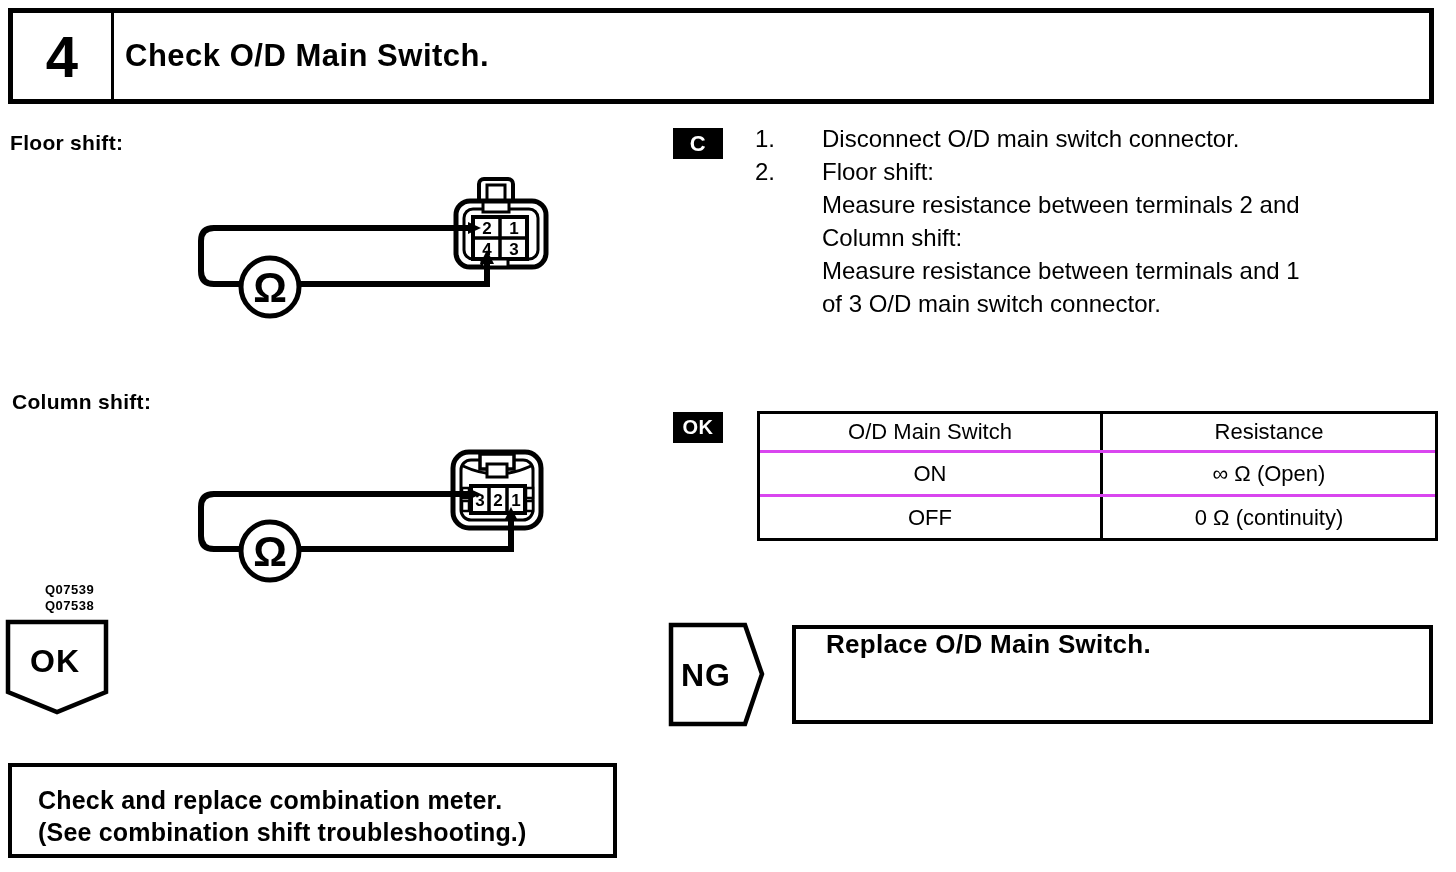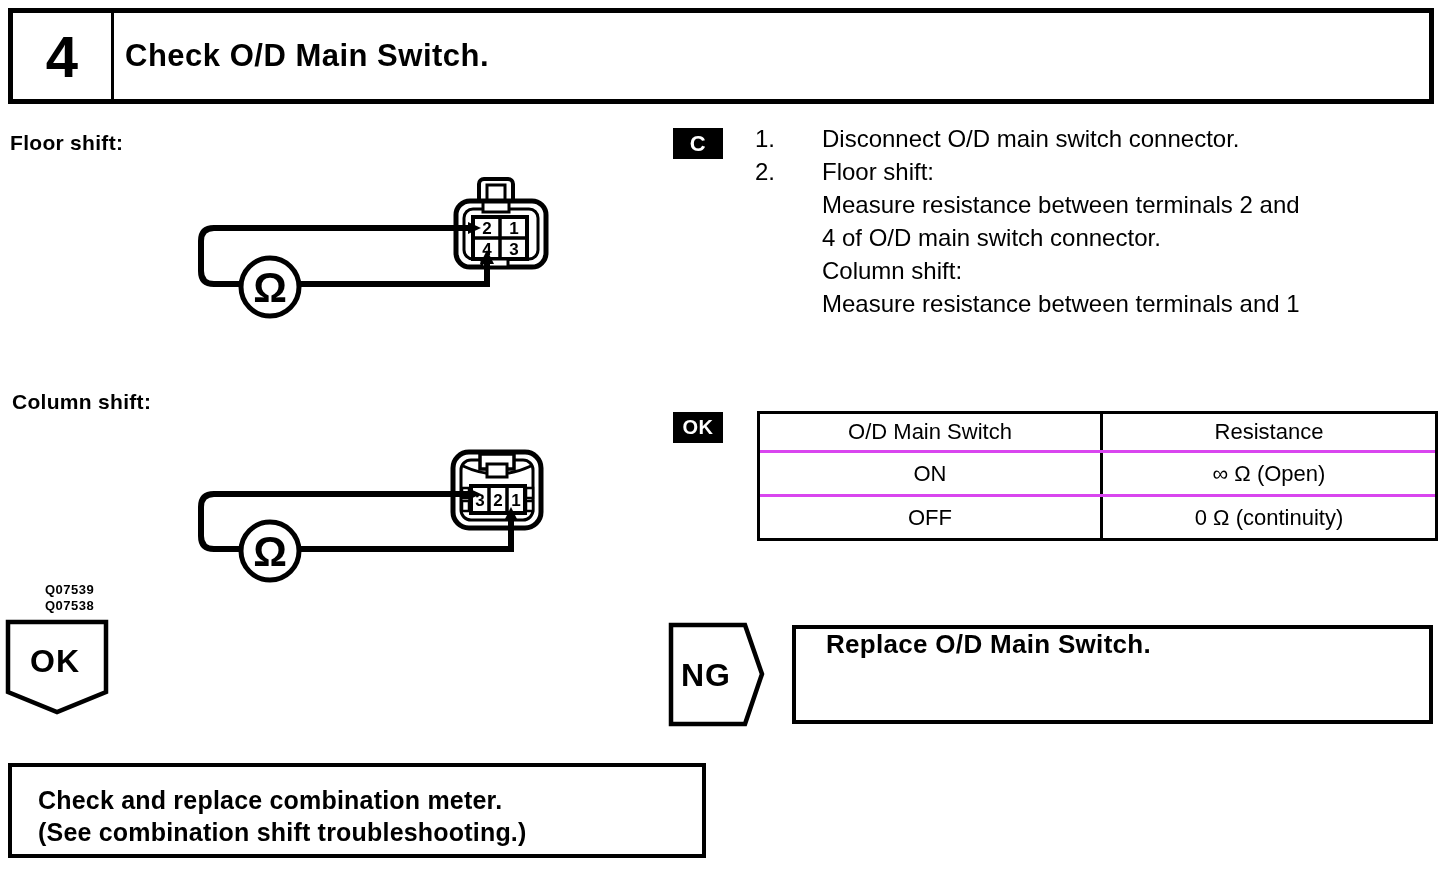--- a/index.html
+++ b/index.html
@@ -36,21 +36,21 @@
   .tr:first-child{border-top:none;}
   .tc{display:flex;align-items:center;justify-content:center;font-size:22px;}
   .tc.c1{width:340px;border-right:3px solid #000;}
   .tc.c2{flex:1;}
   .tr.head .tc{height:36px;}
   .tr.body .tc{height:41px;}
 
   
   .ng-action-box{left:792px;top:625px;width:641px;height:99px;border:4px solid #000;
     display:flex;padding-left:30px;font-size:26px;font-weight:700;letter-spacing:.3px;}
-  .bottom-box{left:8px;top:763px;width:698px;height:95px;border:4px solid #000;
+  .bottom-box{left:8px;top:763px;width:609px;height:95px;border:4px solid #000;
     padding:17px 0 0 26px;font-size:25px;font-weight:700;line-height:32px;letter-spacing:.2px;}
 
   svg text{font-family:"Liberation Sans", sans-serif;}
 </style>
 </head>
 <body>
 
 <div class="abs header-box">
   <div class="header-num">4</div>
   <div class="header-title">Check O/D Main Switch.</div>
@@ -139,23 +139,23 @@
     <div class="instr-num">1.</div>
     <div class="instr-text">
       <div>Disconnect O/D main switch connector.</div>
     </div>
   </div>
   <div class="instr-item">
     <div class="instr-num">2.</div>
     <div class="instr-text">
       <div>Floor shift:</div>
       <div>Measure resistance between terminals 2 and</div>
-      <div>4 of O/D main switch connector.</div>
       <div>Column shift:</div>
       <div>Measure resistance between terminals and 1</div>
+      <div>of 3 O/D main switch connector.</div>
     </div>
   </div>
 </div>
 
 <div class="abs badge" style="left:673px;top:412px;width:50px;height:31px;font-size:20px;">OK</div>
 
 <div class="abs result-table">
   <div class="tr head">
     <div class="tc c1">O/D Main Switch</div>
     <div class="tc c2">Resistance</div>

